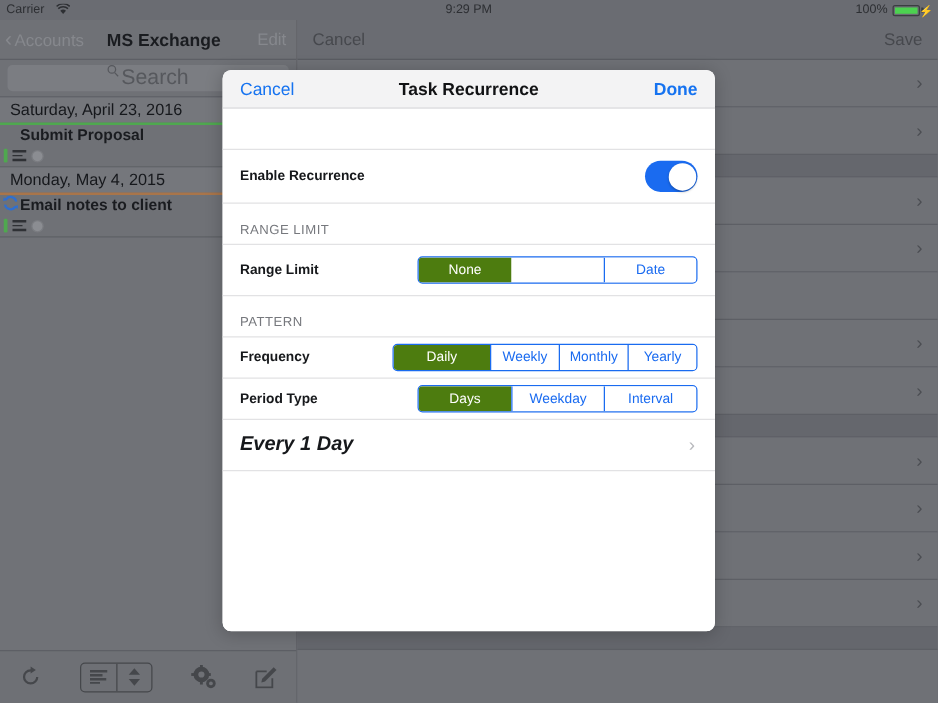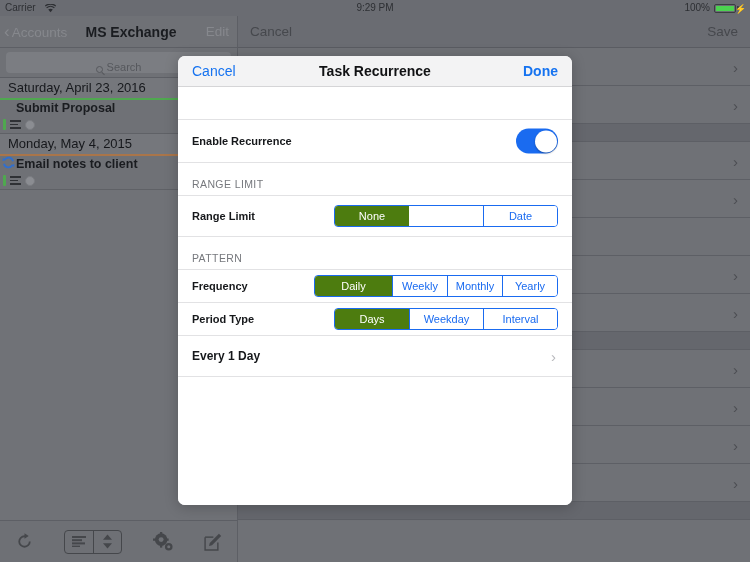--- a/index.html
+++ b/index.html
@@ -78,22 +78,22 @@
   #search-wrap {
     height: 30px; background: #6f7176;
     display: flex; align-items: center; justify-content: center;
     padding: 0 6px;
     border-bottom: 1px solid #5d5f65;
   }
   #search-field {
     width: 100%; height: 21px;
     background: #7b7d82;
     border-radius: 4px;
-    display: flex; align-items: flex-end; justify-content: center; gap: 4px;
-    color: #56585d; font-size: 11px;
+    display: flex; align-items: flex-start; justify-content: center; gap: 4px;
+    color: #56585d; font-size: 17px;
   }
   .mag {
     width: 7px; height: 7px; border: 1.3px solid #56585d; border-radius: 50%;
     position: relative;
   }
   .mag::after {
     content: ""; position: absolute; right: -3px; bottom: -2px;
     width: 4px; height: 1.3px; background: #56585d;
     transform: rotate(45deg);
   }
@@ -250,21 +250,21 @@
   }
   .seg > div + div { border-left: 1px solid #1a6bf0; }
   .seg > div.on { background: #4d7c0f; color: #fff; }
 
   .m-row.chevron-row { height: 40px; }
   .m-row .m-chev {
     position: absolute; right: 16px; top: 50%; transform: translateY(-50%);
     color: #b8b9bd; font-size: 15px; font-weight: 300;
   }
   .m-row .m-value-big {
-    color: #16181b; font-size: 12px; font-weight: bold;
+    color: #16181b; font-size: 16px; font-weight: bold; font-style: italic;
   }
 </style>
 </head>
 <body>
 
 <div id="app-root">
 
   <div id="status-bar">
     <span class="carrier">Carrier</span>
     <span class="wifi-icon">

